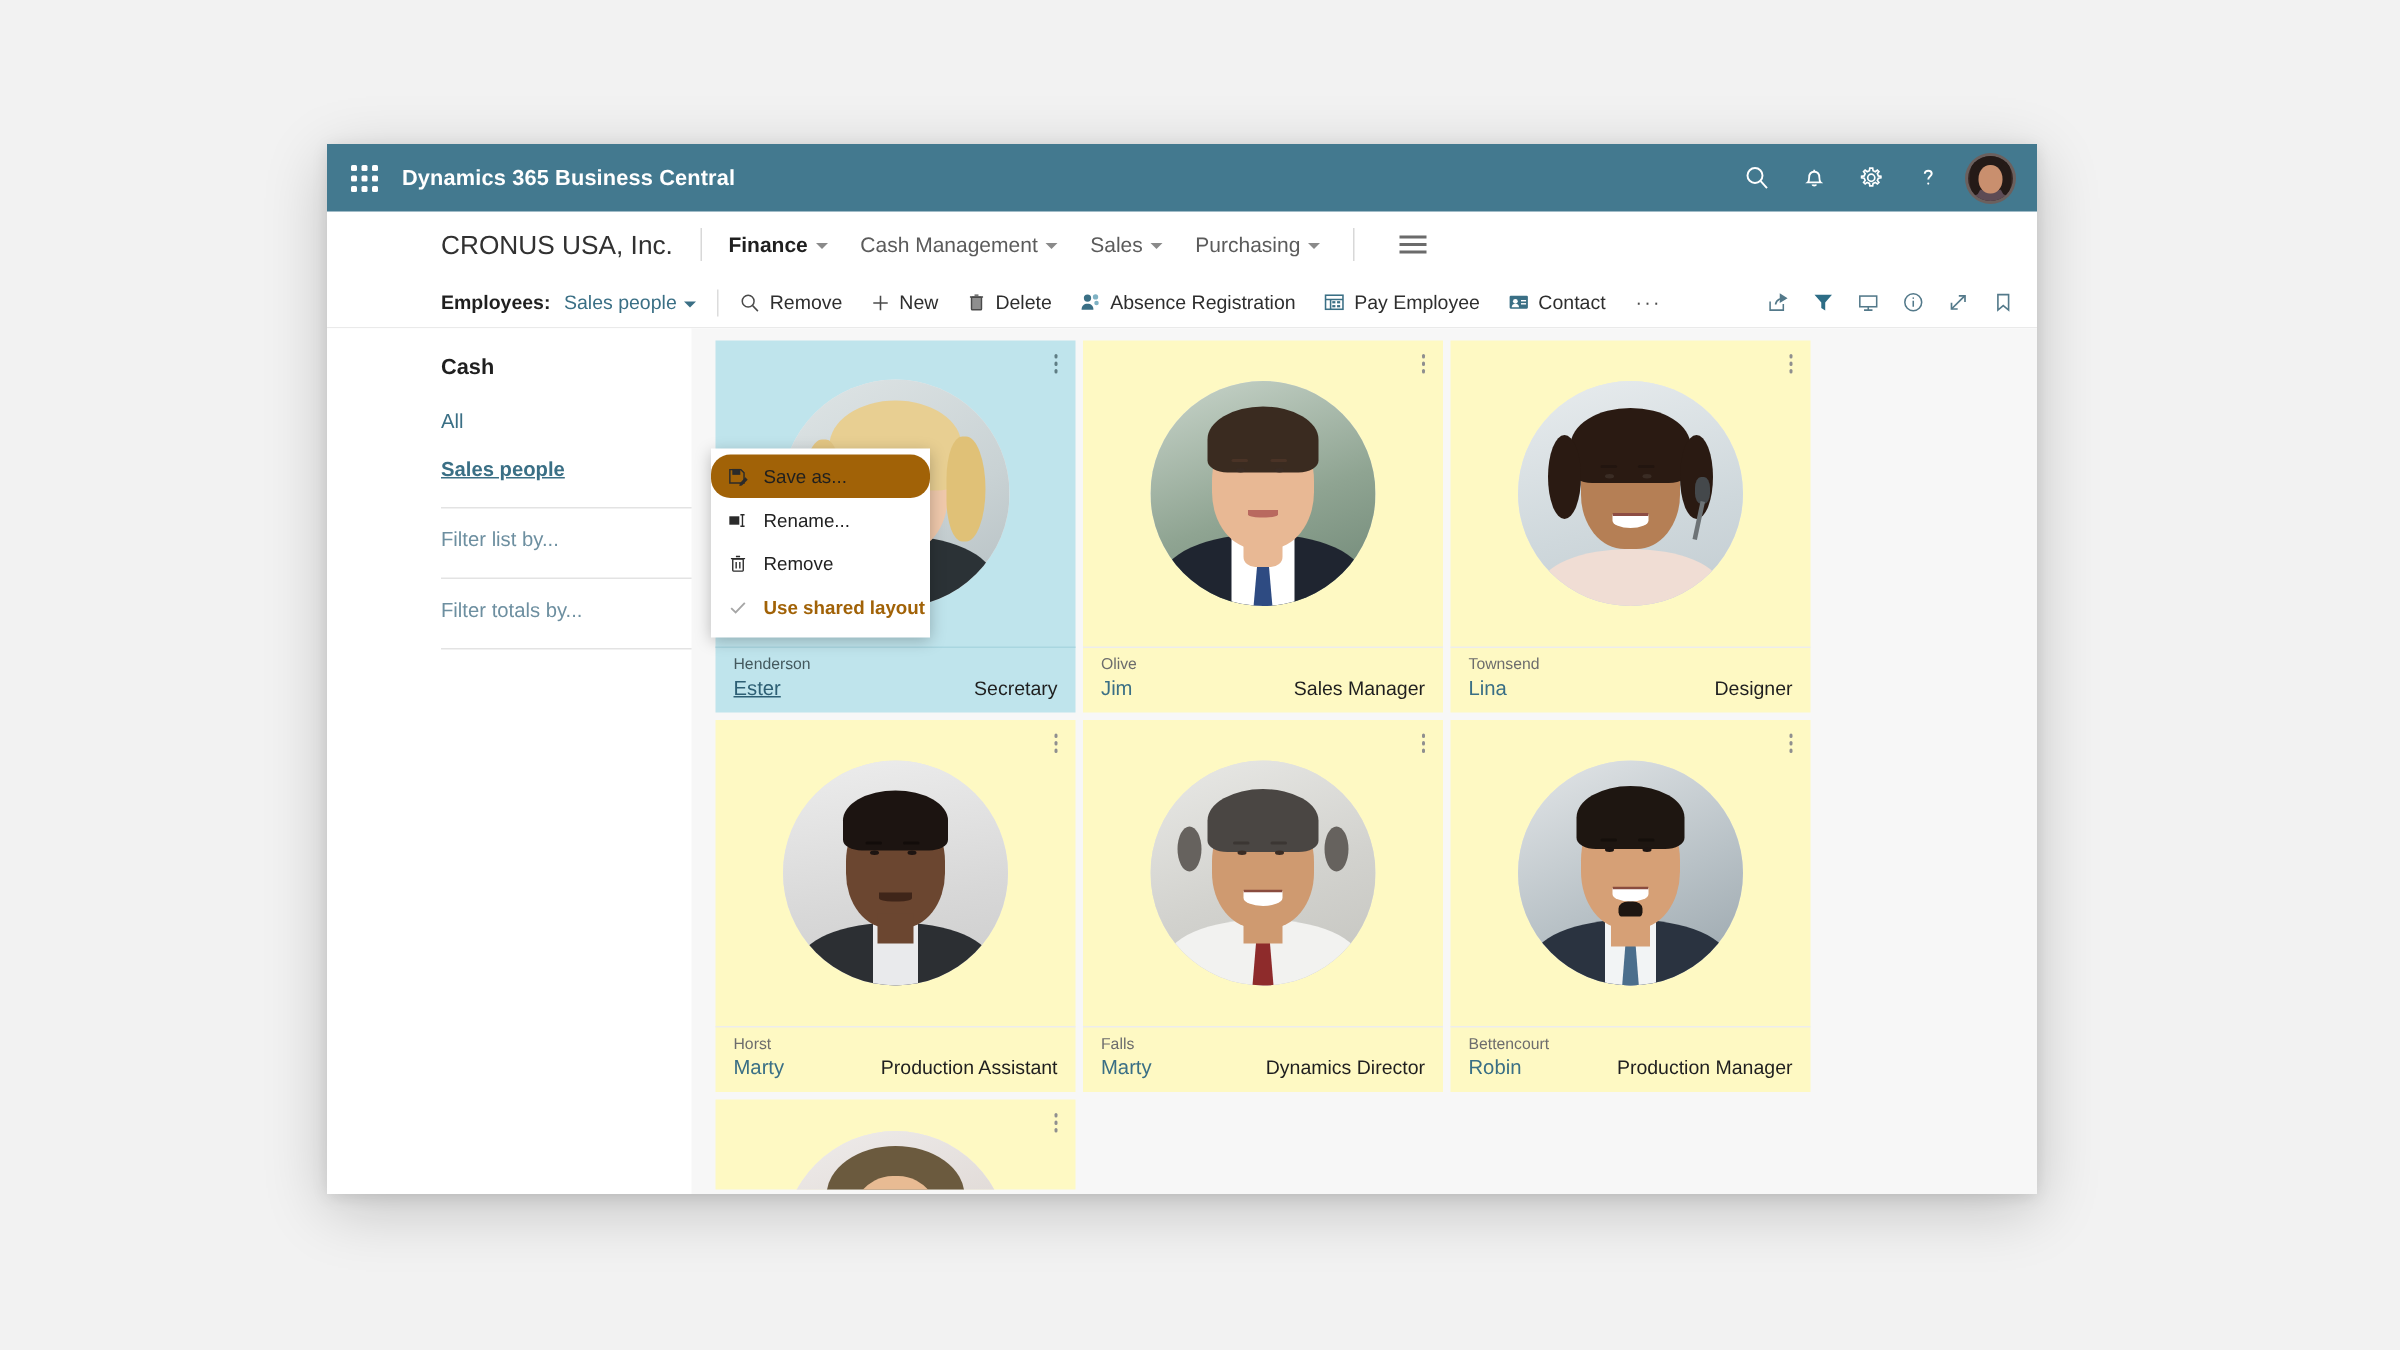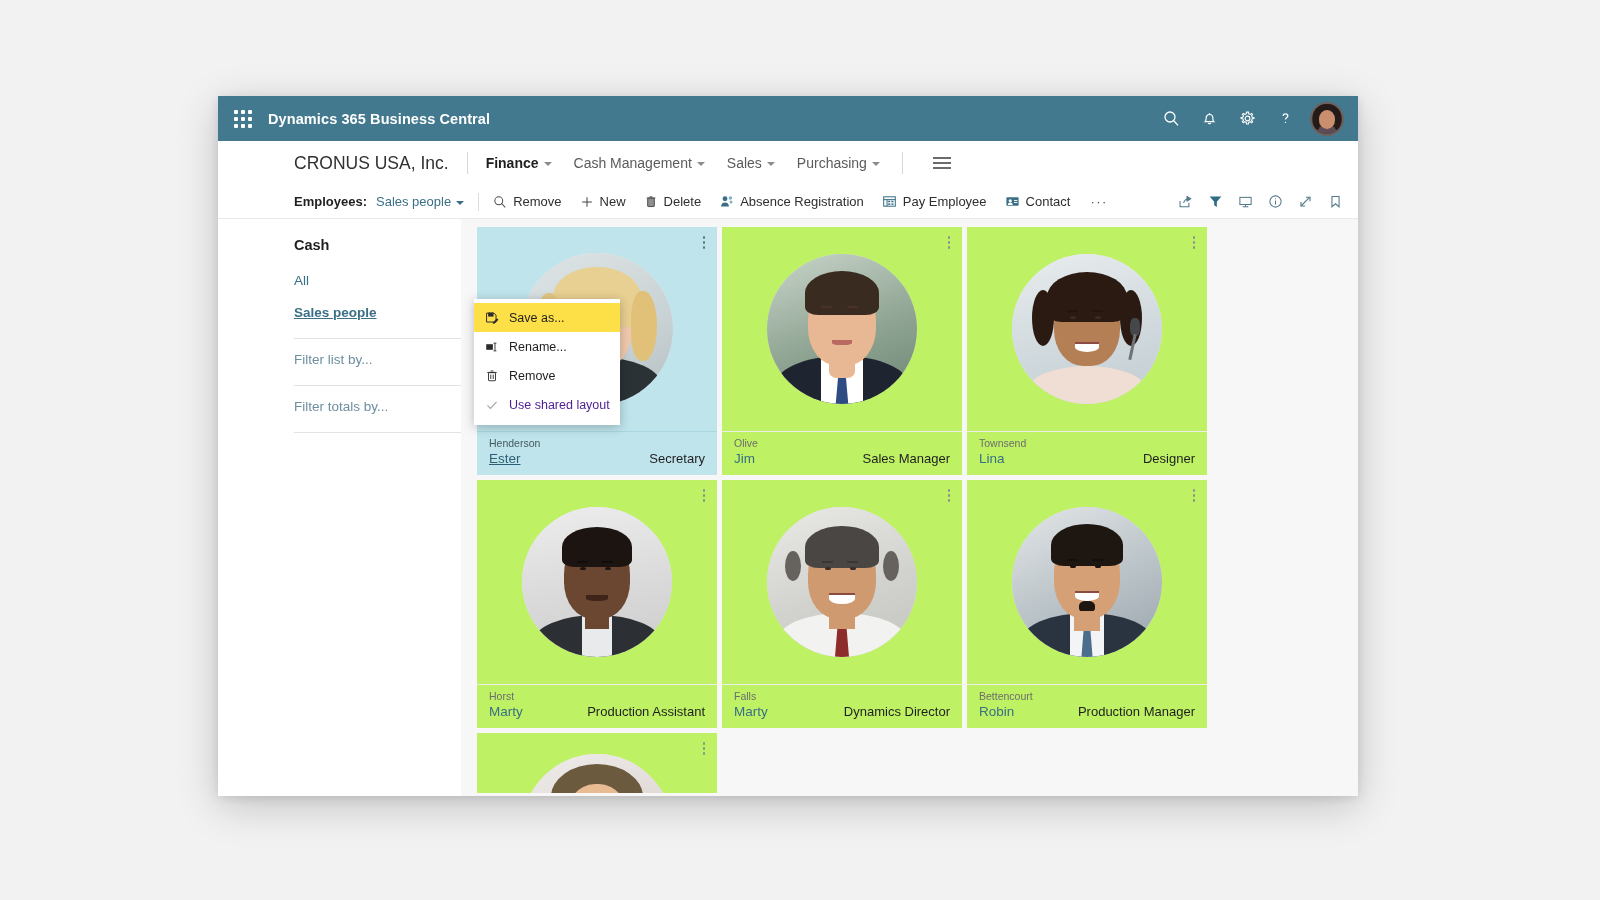--- a/index.html
+++ b/index.html
@@ -183,39 +183,39 @@
     background:#ffffff;
     box-shadow:0 2px 10px rgba(0,0,0,.25);
     padding:4px 0 6px 0;
     z-index:40;
     font-size:12.5px;
   }
   .ctx-item{
     height:29px;display:flex;align-items:center;
     padding-left:10px;gap:10px;color:#1f1f1f;cursor:pointer;
   }
-  .ctx-item.highlight{background:#fde047;}
-  .ctx-item.disabled{color:#4c1d95;cursor:default;}
+  .ctx-item.highlight{background:#a16207;border-radius:13px;}
+  .ctx-item.disabled{color:#a16207;cursor:default;font-weight:bold;}
   .ctx-ic{width:15px;height:15px;flex:0 0 15px;display:flex;align-items:center;justify-content:center;}
 
   
   .cards{
     flex:1 1 auto;
     position:relative;
     padding:8px 0 0 16px;
     background:#f7f7f7;
     overflow:hidden;
   }
   .grid{
     display:grid;
     grid-template-columns:repeat(3,240px);
     gap:5px 5px;
   }
   .card{
-    background:#bef264;
+    background:#fef9c3;
     position:relative;
     cursor:pointer;
   }
   .card.sel{background:#bfe4ec;}
   .card-photo{
     height:204px;position:relative;overflow:hidden;
     display:flex;align-items:center;justify-content:center;
   }
   .card-dots{
     position:absolute;right:12px;top:9px;

